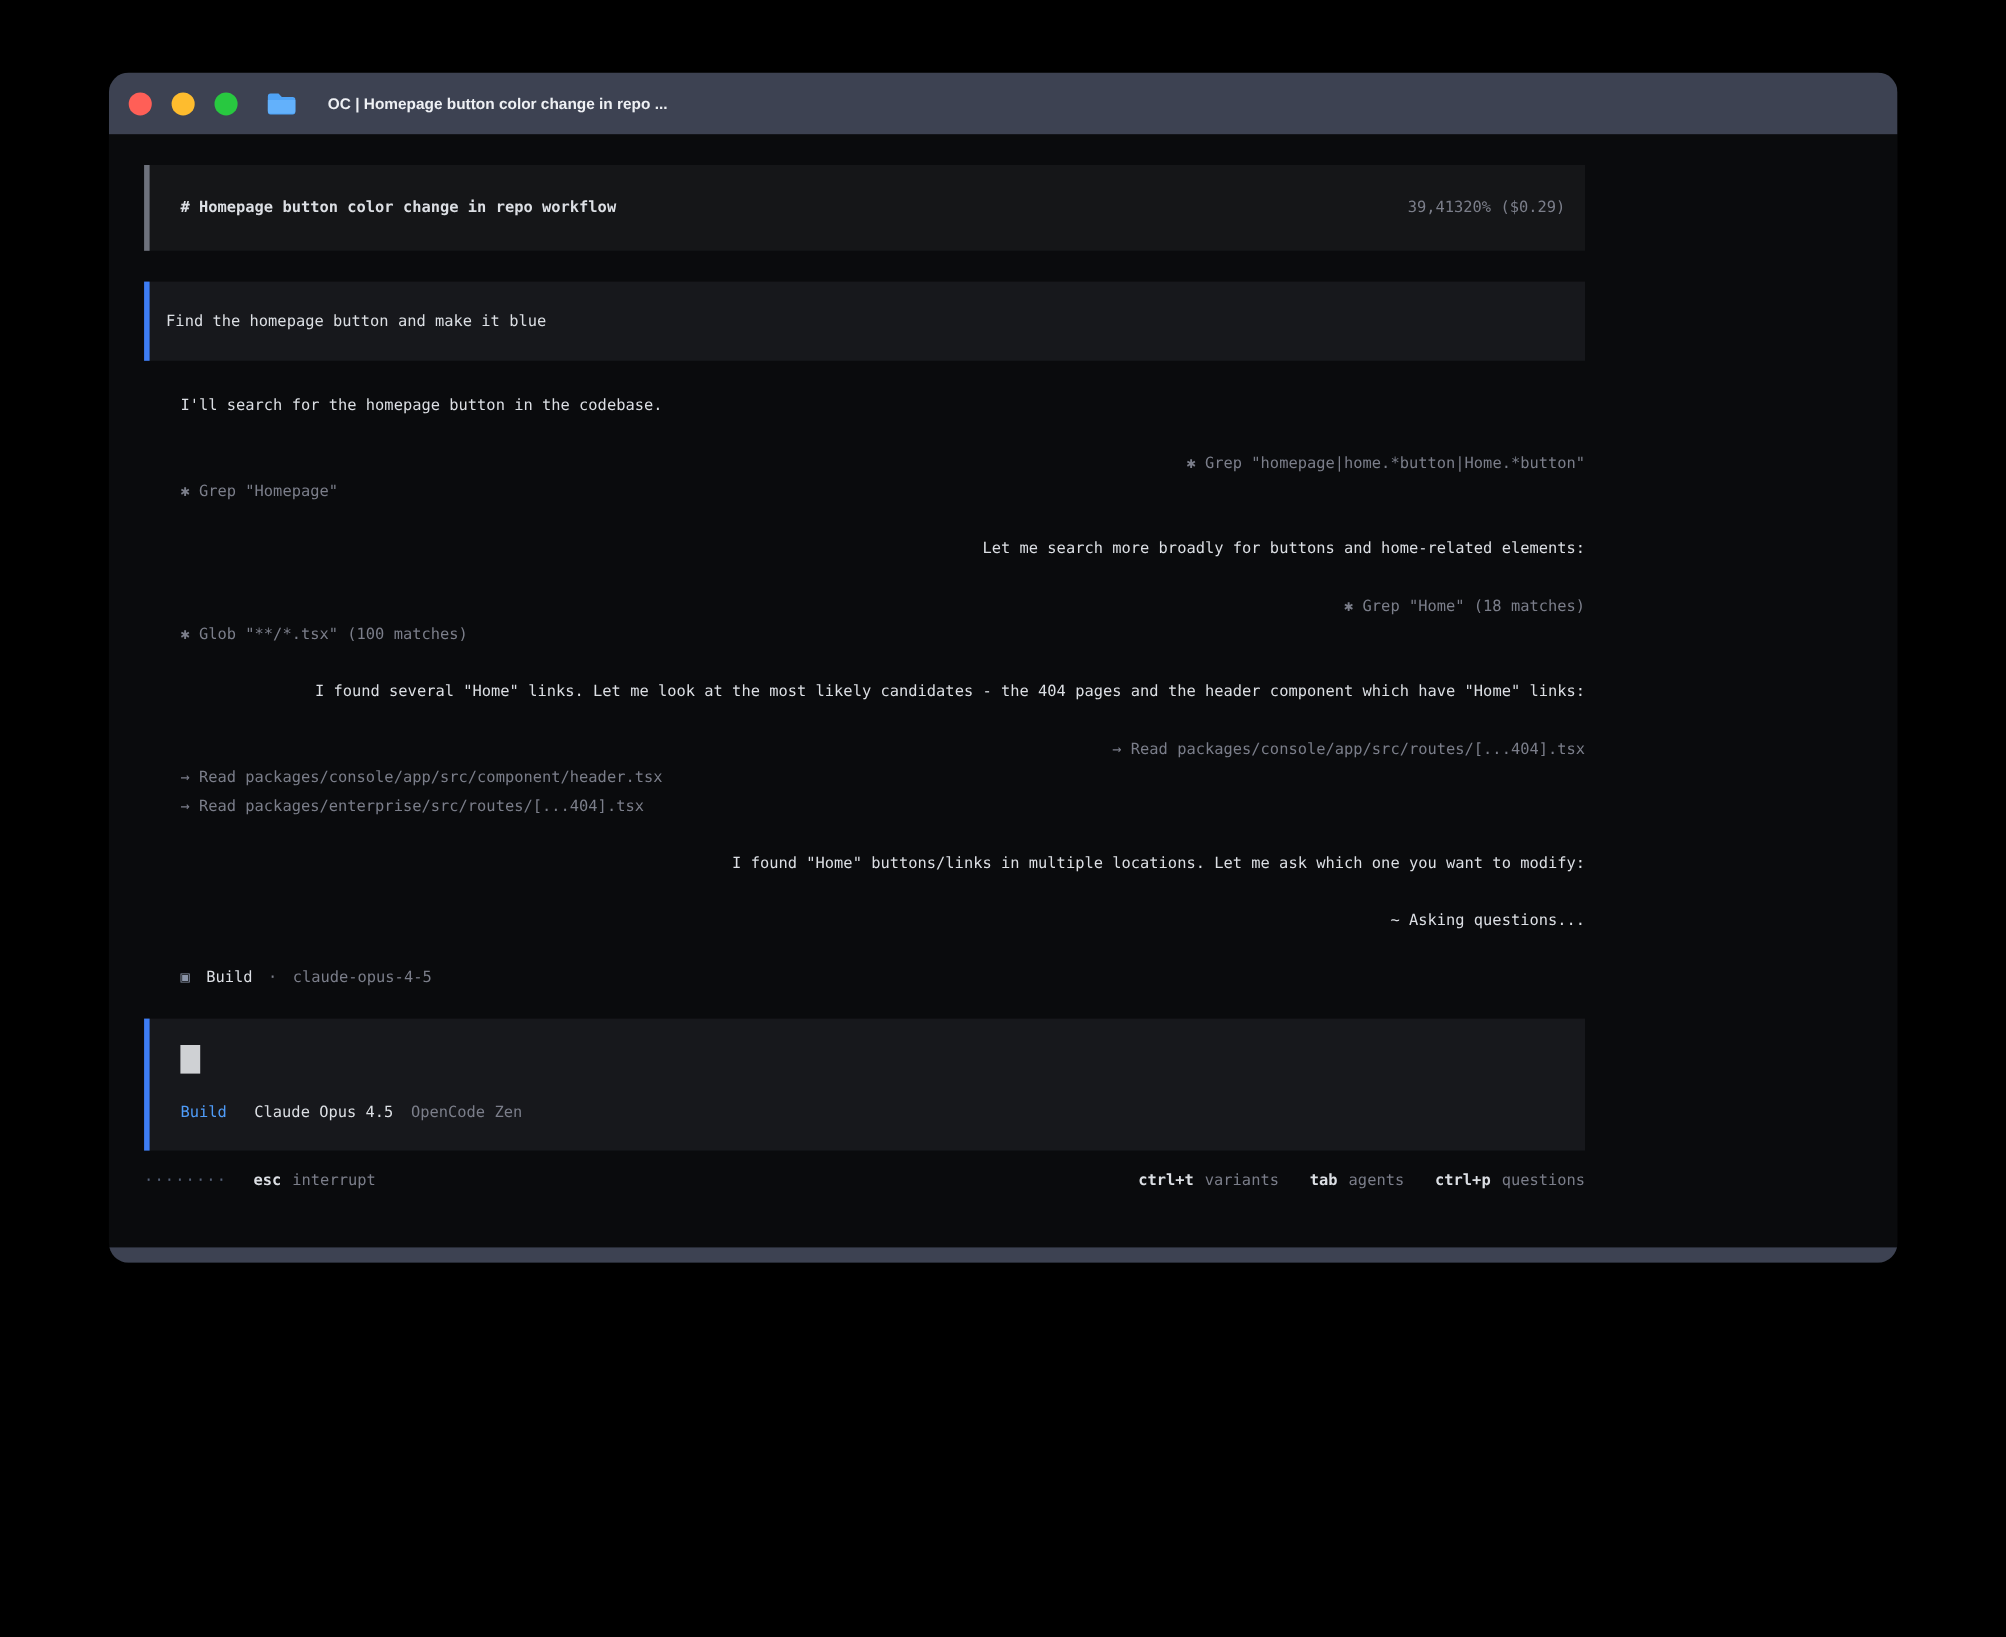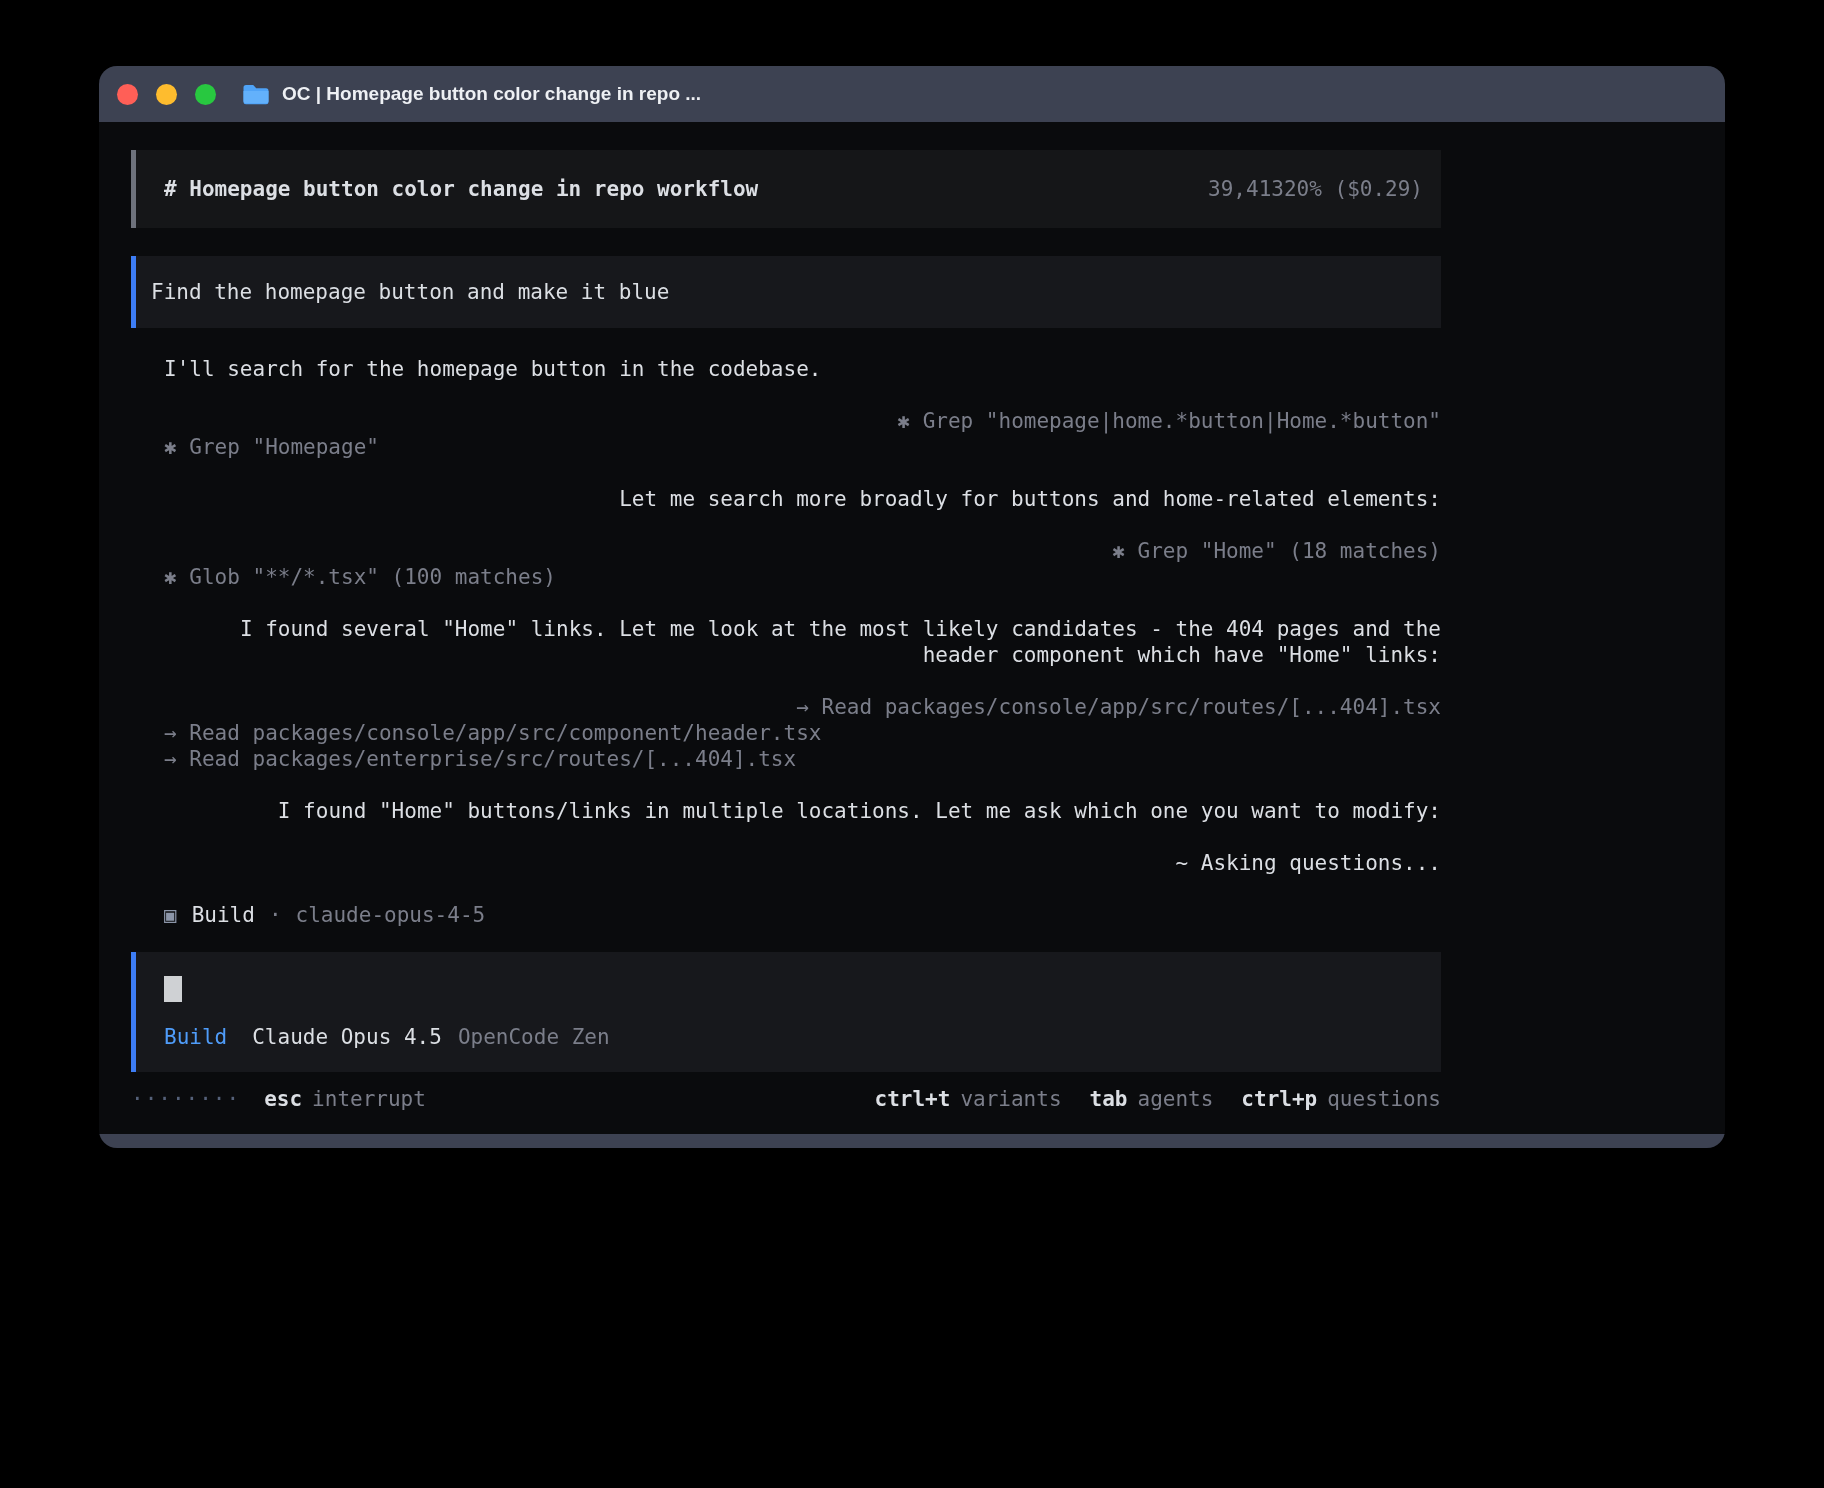--- a/index.html
+++ b/index.html
@@ -14,31 +14,31 @@
   
   .titlebar {
     height:56px; background:#3d4252; display:flex; align-items:center;
     padding-left:18px;
   }
   .lights { display:flex; gap:18px; align-items:center; }
   .light { width:21px; height:21px; border-radius:50%; display:inline-block; }
   .titlewrap { display:flex; align-items:center; gap:12px; margin-left:26px; }
   .titlewrap .wtitle {
     font-family:"Liberation Sans","DejaVu Sans",sans-serif;
-    font-weight:bold; font-size:19px; color:#eef0f4;
+    font-weight:bold; font-size:14px; color:#eef0f4;margin-left:16px;
   }
 
   .bottom-chrome {
     position:absolute; left:0; bottom:0; width:100%; height:14px; background:#3d4252;
   }
 
   
   .content {
     position:absolute; left:32px; top:84px; width:1310px;
-    font-size:21px; line-height:26px;
+    font-size:14px; line-height:26px;
   }
 
   .t-white { color:#dcdfe4; }
   .t-gray  { color:#7b7e8a; }
   .t-blue  { color:#4f9cf9; }
   .t-bold  { font-weight:bold; }
 
   .block { background:#17181c; border-left:5px solid #3d7df5; }
 
   .header-block {

